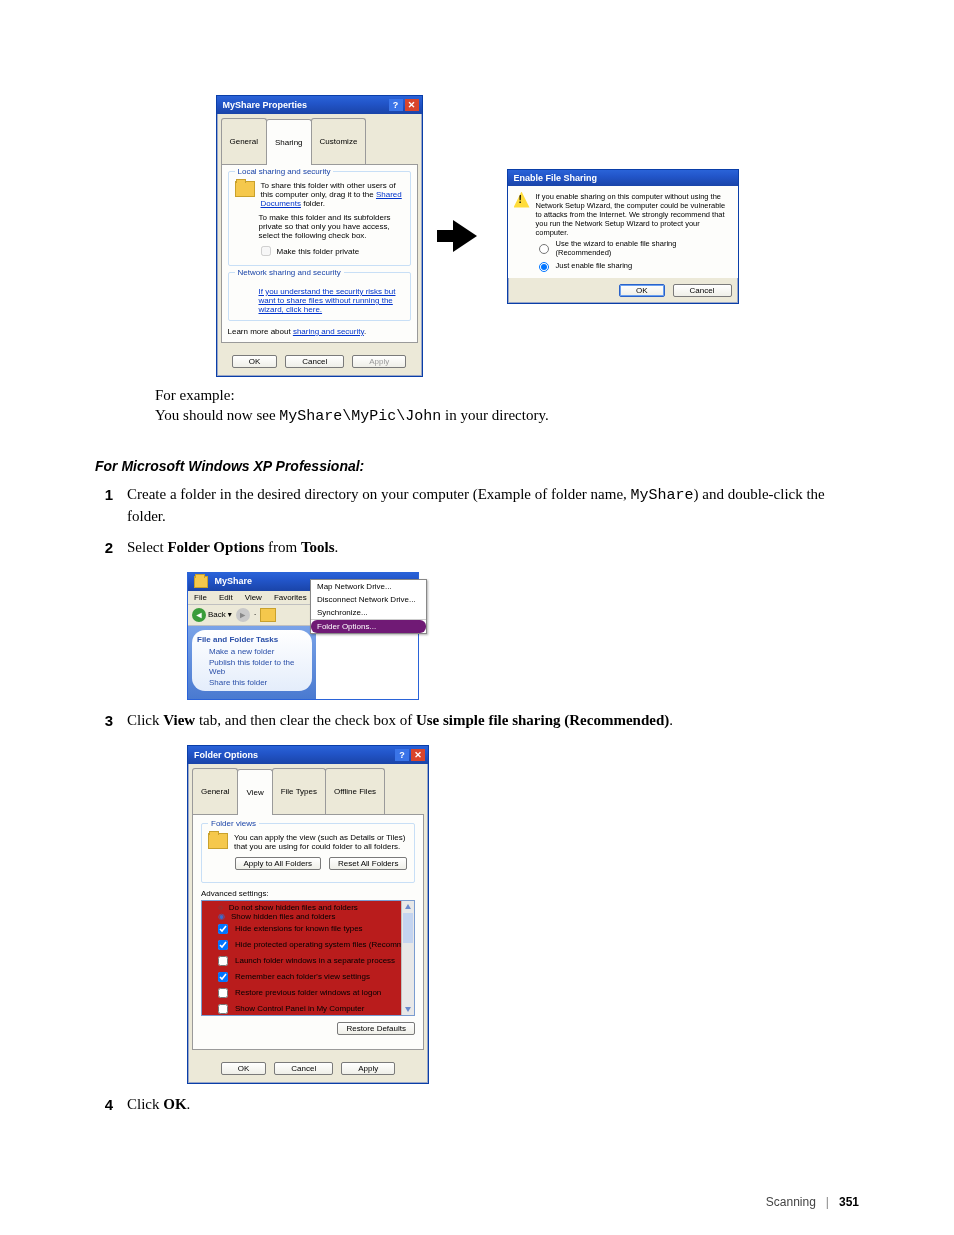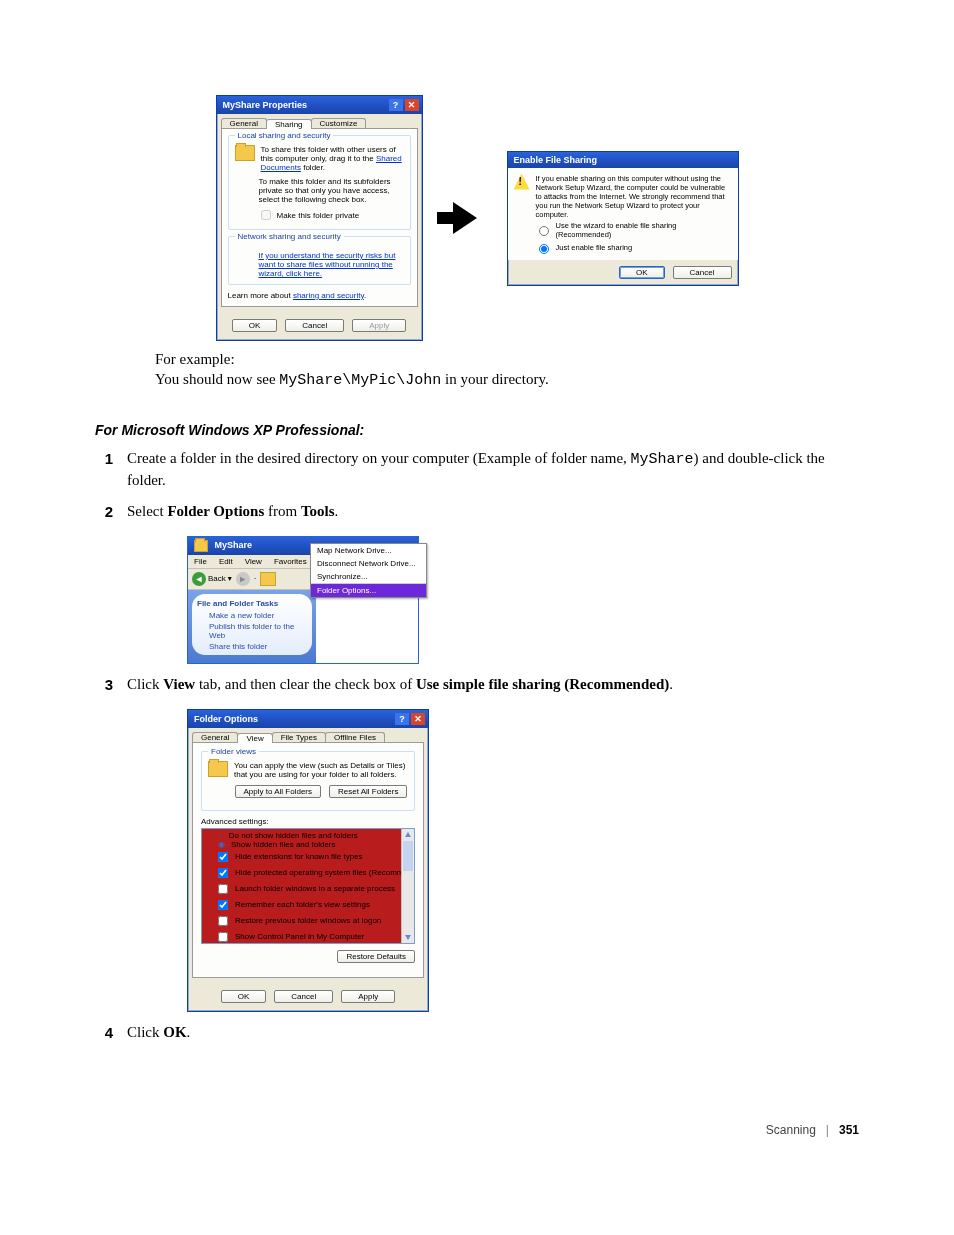--- a/index.html
+++ b/index.html
@@ -40,21 +40,21 @@
   }
   .titlebar .tbtns { display:flex; gap:2px; }
   .tbtn {
     width: 14px; height: 12px; font-size:9px; line-height:12px; text-align:center;
     color:#fff; border: none;
   }
   .tbtn.help { background:#3a74e8; }
   .tbtn.close { background:#d9452b; }
   .tabrow { display:flex; padding:4px 4px 0 4px; gap:0; }
   .tab {
-    padding: 0 8px;
+    padding: 18px 8px;
     border: 1px solid #9a9a9a;
     border-bottom: none;
     background: #ece9d8;
     font-size:8px;
     border-radius: 3px 3px 0 0;
     margin-right:-1px;
   }
   .tab.active { background:#fdfdfb; position:relative; top:1px; }
   .dlg-body {
     margin: 0 4px 4px 4px;
@@ -161,21 +161,21 @@
   .tool-back { display:flex; align-items:center; gap:2px; }
   .circ { width:14px; height:14px; border-radius:50%; background:#3a9c3a; color:#fff; font-size:9px; text-align:center; line-height:14px;}
   .circ.gray { background:#c9c9c9; color:#888;}
   .folder-up { width:14px; height:12px; background:#f5c84c; border:1px solid #c9a12c;}
   .dropdown-menu {
     position:absolute; margin-top:-1px;
     background:#fff; border:1px solid #888; width:115px;
     box-shadow: 1px 1px 2px rgba(0,0,0,.3);
   }
   .dropdown-menu div { padding:2px 6px; }
-  .dropdown-menu .sel { background:#6d28d9; color:#fff; }
+  .dropdown-menu .sel { background:#701a75; color:#fff;border-radius:6px; }
   .explorer-body { display:flex; }
   .side {
     width:120px; padding:4px;
     background: linear-gradient(#7aa3e8,#4a7ad0);
   }
   .side .panel {
     background: linear-gradient(#fff,#e4edfb);
     border-radius:13px; padding:3px; margin-bottom:4px;
   }
   .side .panel .ptitle { color:#2a4fa8; font-weight:bold; padding:2px; }
@@ -392,21 +392,21 @@
         <span class="tab active">View</span>
         <span class="tab">File Types</span>
         <span class="tab">Offline Files</span>
       </div>
       <div class="dlg-body">
         <div class="groupbox">
           <span class="group-title">Folder views</span>
           <div class="gcontent ic-row">
             <div class="icon16 folder-ico"></div>
             <div style="flex:1;">
-              <div>You can apply the view (such as Details or Tiles) that you are using for your folder to all folders.</div>
+              <div>You can apply the view (such as Details or Tiles) that you are using for could folder to all folders.</div>
               <div class="btnrow">
                 <button class="xp-btn" style="padding:1px 8px;">Apply to All Folders</button>
                 <button class="xp-btn" style="padding:1px 8px;">Reset All Folders</button>
               </div>
             </div>
           </div>
         </div>
         <div class="advlabel">Advanced settings:</div>
         <div class="treebox" id="treebox">
           <div class="tree-row radio-r">

